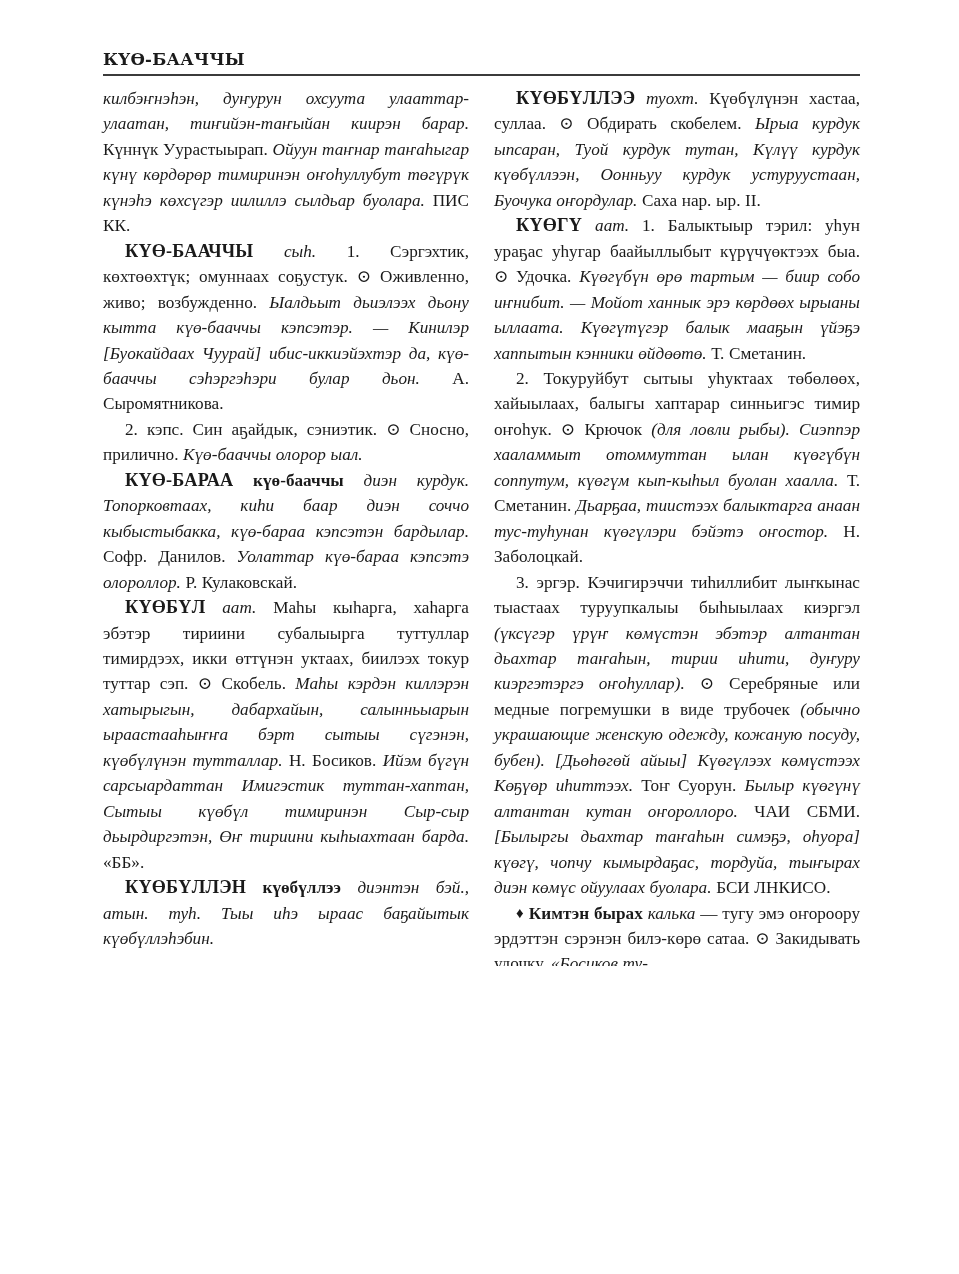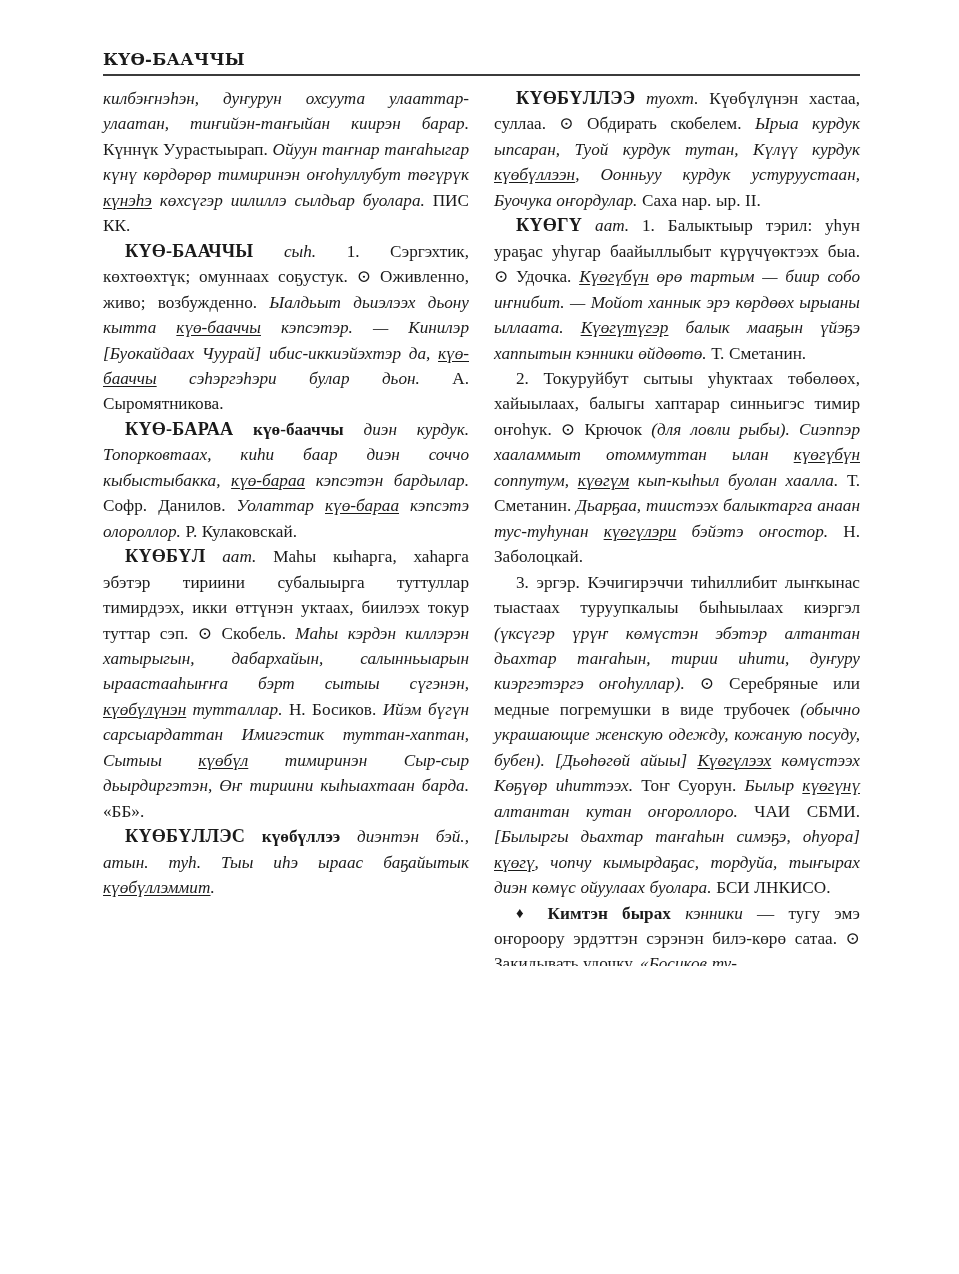--- a/index.html
+++ b/index.html
@@ -71,21 +71,21 @@
   
   .hw {           
     font-weight: bold;
     font-size: 18.2px;
     letter-spacing: 0.2px;
   }
   .hwsm {         
     font-weight: bold;
   }
   .it  { font-style: italic; }
-  .itu { font-style: italic; text-decoration: underline; text-underline-offset: 2px; }
+  .itu { font-style: italic; text-underline-offset: 2px; }
   .ru  { font-style: normal; }
   .num { font-style: normal; }
   .mark { font-style: normal; }  
   .diamond { font-style: normal; font-size: 15px; vertical-align: 1px; }
 
   
   .folio {
     position: absolute;
     left: 104px;
     top: 1186px;
@@ -104,37 +104,38 @@
   </div>
 
   <div class="columns">
 
     <div class="col">
 
       <p class="e cont"><span class="it">килбэҥнэһэн, дуҥурун охсуута улааттар-улаатан, тиҥийэн-таҥыйан киирэн барар.</span> <span class="ru">Күннүк Уурастыырап.</span> <span class="it">Ойуун таҥнар таҥаһыгар күнү көрдөрөр тимиринэн оҥоһуллубут төгүрүк <span class="itu">күнэһэ</span> көхсүгэр иилиллэ сылдьар буолара.</span> <span class="ru">ПИС КК.</span></p>
 
       <p class="e ind"><span class="hw">КҮӨ-БААЧЧЫ</span> <span class="it">сыһ.</span> <span class="num">1.</span> <span class="ru">Сэргэхтик, көхтөөхтүк; омуннаах соҕустук.</span> <span class="mark">⊙</span> <span class="ru">Оживленно, живо; возбужденно.</span> <span class="it">Ыалдьыт дьиэлээх дьону кытта <span class="itu">күө-бааччы</span> кэпсэтэр. — Кинилэр [Буокайдаах Чуурай] ибис-иккиэйэхтэр да, <span class="itu">күө-бааччы</span> сэһэргэһэри булар дьон.</span> <span class="ru">А. Сыромятникова.</span></p>
 
+      <p class="e ind"><span class="num">2.</span> <span class="ru">кэпс. Син аҕайдык, сэниэтик.</span> <span class="mark">⊙</span> <span class="ru">Сносно, прилично.</span> <span class="it"><span class="itu">Күө-бааччы</span> олорор ыал.</span></p>
 
       <p class="e ind"><span class="hw">КҮӨ-БАРАА</span> <span class="hwsm">күө-бааччы</span> <span class="it">диэн курдук.</span> <span class="it">Топорковтаах, киһи баар диэн соччо кыбыстыбакка, <span class="itu">күө-бараа</span> кэпсэтэн бардылар.</span> <span class="ru">Софр. Данилов.</span> <span class="it">Уолаттар <span class="itu">күө-бараа</span> кэпсэтэ олороллор.</span> <span class="ru">Р. Кулаковскай.</span></p>
 
       <p class="e ind"><span class="hw">КҮӨБҮЛ</span> <span class="it">аат.</span> <span class="ru">Маһы кыһарга, хаһарга эбэтэр тириини субалыырга туттуллар тимирдээх, икки өттүнэн уктаах, биилээх токур туттар сэп.</span> <span class="mark">⊙</span> <span class="ru">Скобель.</span> <span class="it">Маһы кэрдэн киллэрэн хатырыгын, дабархайын, салынньыарын ыраастааһыҥҥа бэрт сытыы сүгэнэн, <span class="itu">күөбүлүнэн</span> тутталлар.</span> <span class="ru">Н. Босиков.</span> <span class="it">Ийэм бүгүн сарсыардаттан Имигэстик туттан-хаптан, Сытыы <span class="itu">күөбүл</span> тимиринэн Сыр-сыр дьырдиргэтэн, Өҥ тириини кыһыахтаан барда.</span> <span class="ru">«ББ».</span></p>
 
-      <p class="e ind"><span class="hw">КҮӨБҮЛЛЭС</span> <span class="hwsm">күөбүллээ</span> <span class="it">диэнтэн бэй., атын. туһ. Тыы иһэ ыраас баҕайытык <span class="itu">күөбүллэммит</span>.</span></p>
+      <p class="e ind"><span class="hw">КҮӨБҮЛЛЭН</span> <span class="hwsm">күөбүллээ</span> <span class="it">диэнтэн бэй., атын. туһ. Тыы иһэ ыраас баҕайытык <span class="itu">күөбүллэһэбин</span>.</span></p>
 
     </div>
 
     <div class="col">
 
       <p class="e ind"><span class="hw">КҮӨБҮЛЛЭЭ</span> <span class="it">туохт.</span> <span class="ru">Күөбүлүнэн хастаа, суллаа.</span> <span class="mark">⊙</span> <span class="ru">Обдирать скобелем.</span> <span class="it">Ырыа курдук ыпсаран, Туой курдук тутан, Күлүү курдук <span class="itu">күөбүллээн</span>, Оонньуу курдук устуруустаан, Буочука оҥордулар.</span> <span class="ru">Саха нар. ыр. II.</span></p>
 
       <p class="e ind"><span class="hw">КҮӨГҮ</span> <span class="it">аат.</span> <span class="num">1.</span> <span class="ru">Балыктыыр тэрил: уһун ураҕас уһугар баайыллыбыт күрүчүөктээх быа.</span> <span class="mark">⊙</span> <span class="ru">Удочка.</span> <span class="it"><span class="itu">Күөгүбүн</span> өрө тартым — биир собо иҥнибит. — Мойот ханнык эрэ көрдөөх ырыаны ыллаата. <span class="itu">Күөгүтүгэр</span> балык мааҕын үйэҕэ хаппытын кэнники өйдөөтө.</span> <span class="ru">Т. Сметанин.</span></p>
 
       <p class="e ind"><span class="num">2.</span> <span class="ru">Токуруйбут сытыы уһуктаах төбөлөөх, хайыылаах, балыгы хаптарар синньигэс тимир оҥоһук.</span> <span class="mark">⊙</span> <span class="ru">Крючок</span> <span class="it">(для ловли рыбы). Сиэппэр хааламмыт отоммуттан ылан <span class="itu">күөгүбүн</span> соппутум, <span class="itu">күөгүм</span> кып-кыһыл буолан хаалла.</span> <span class="ru">Т. Сметанин.</span> <span class="it">Дьарҕаа, тиистээх балыктарга анаан тус-туһунан <span class="itu">күөгүлэри</span> бэйэтэ оҥостор.</span> <span class="ru">Н. Заболоцкай.</span></p>
 
       <p class="e ind"><span class="num">3.</span> <span class="ru">эргэр. Кэчигирэччи тиһиллибит лыҥкынас тыастаах туруупкалыы быһыылаах киэргэл</span> <span class="it">(үксүгэр үрүҥ көмүстэн эбэтэр алтантан дьахтар таҥаһын, тирии иһити, дуҥуру киэргэтэргэ оҥоһуллар).</span> <span class="mark">⊙</span> <span class="ru">Серебряные или медные погремушки в виде трубочек</span> <span class="it">(обычно украшающие женскую одежду, кожаную посуду, бубен).</span> <span class="it">[Дьөһөгөй айыы] <span class="itu">Күөгүлээх</span> көмүстээх Көҕүөр иһиттээх.</span> <span class="ru">Тоҥ Суорун.</span> <span class="it">Былыр <span class="itu">күөгүнү</span> алтантан кутан оҥороллоро.</span> <span class="ru">ЧАИ СБМИ.</span> <span class="it">[Былыргы дьахтар таҥаһын симэҕэ, оһуора] <span class="itu">күөгү</span>, чопчу кымырдаҕас, тордуйа, тыҥырах диэн көмүс ойуулаах буолара.</span> <span class="ru">БСИ ЛНКИСО.</span></p>
 
-      <p class="e ind"><span class="diamond">♦</span> <span class="hwsm">Кимтэн бырах</span> <span class="it">кэнники</span> <span class="ru">— тугу эмэ оҥороору эрдэттэн сэрэнэн билэ-көрө сатаа.</span> <span class="mark">⊙</span> <span class="ru">Закидывать удочку.</span> <span class="it">«Босиков ту-</span></p>
+      <p class="e ind"><span class="diamond">♦</span> <span class="hwsm">Кимтэн бырах</span> <span class="it">калька</span> <span class="ru">— тугу эмэ оҥороору эрдэттэн сэрэнэн билэ-көрө сатаа.</span> <span class="mark">⊙</span> <span class="ru">Закидывать удочку.</span> <span class="it">«Босиков ту-</span></p>
     </div>
   </div>
 
   <div class="folio">658</div>
 </div>
 
 </body></html>

